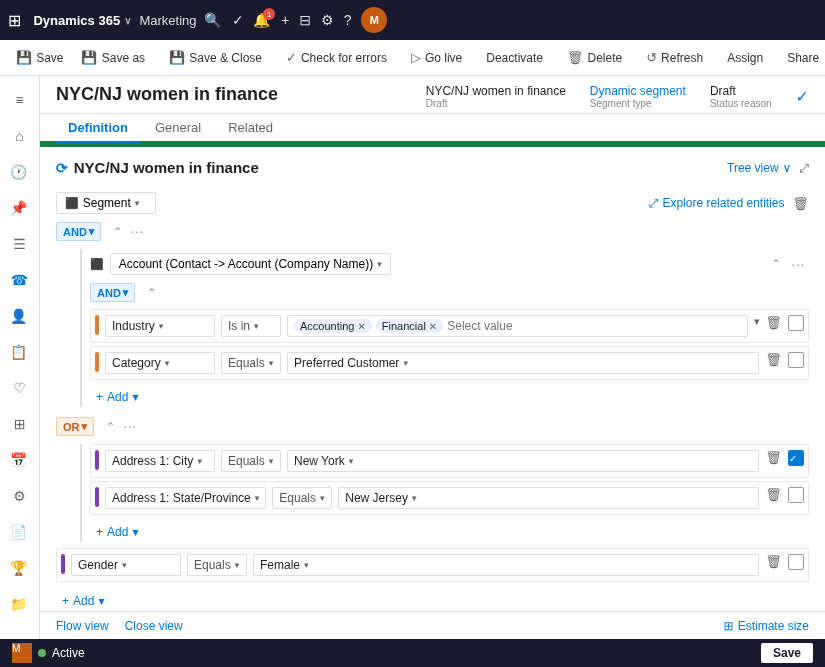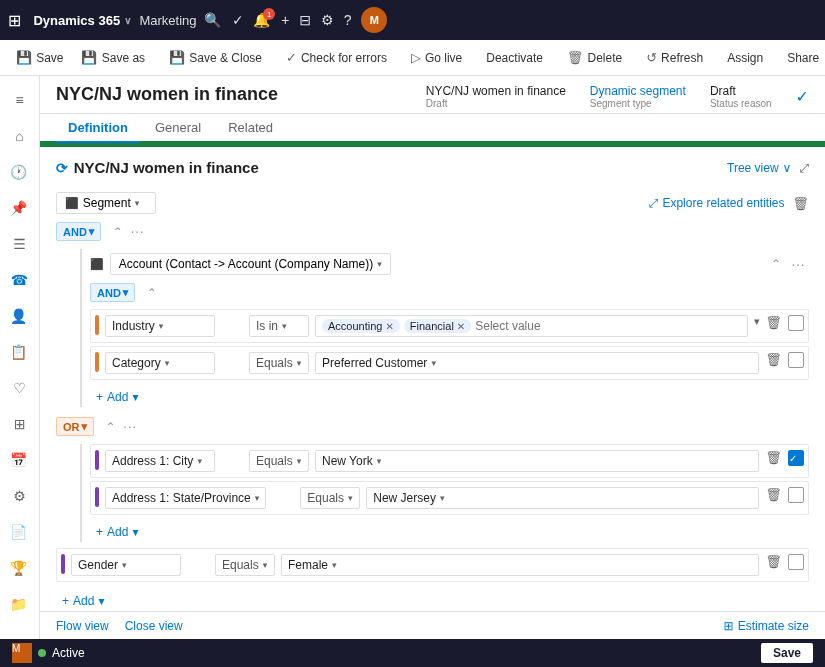--- a/index.html
+++ b/index.html
@@ -180,21 +180,21 @@
     .condition-color-bar {
       width: 4px; height: 20px; border-radius: 2px; flex-shrink: 0;
     }
 
     .field-select, .op-select, .val-select {
       border: 1px solid #ddd; padding: 3px 6px; border-radius: 2px;
       cursor: pointer; background: white; display: flex; align-items: center;
       gap: 4px; white-space: nowrap;
     }
     .field-select { min-width: 110px; color: #1f1f1f; }
-    .op-select { min-width: 60px; color: #555; margin-left: 28px; }
+    .op-select { min-width: 60px; color: #555; }
     .val-select { min-width: 80px; color: #1f1f1f; }
     .chevron-down { font-size: 9px; color: #666; }
 
     .tag-chip {
       display: inline-flex; align-items: center; gap: 3px;
       background: #e8f0fe; color: #1f1f1f;
       border-radius: 10px; padding: 1px 6px; font-size: 11px;
     }
     .tag-chip .x { cursor: pointer; color: #666; font-size: 10px; }
     .tag-input { border: none; outline: none; font-size: 12px; min-width: 60px; color: #666; }

